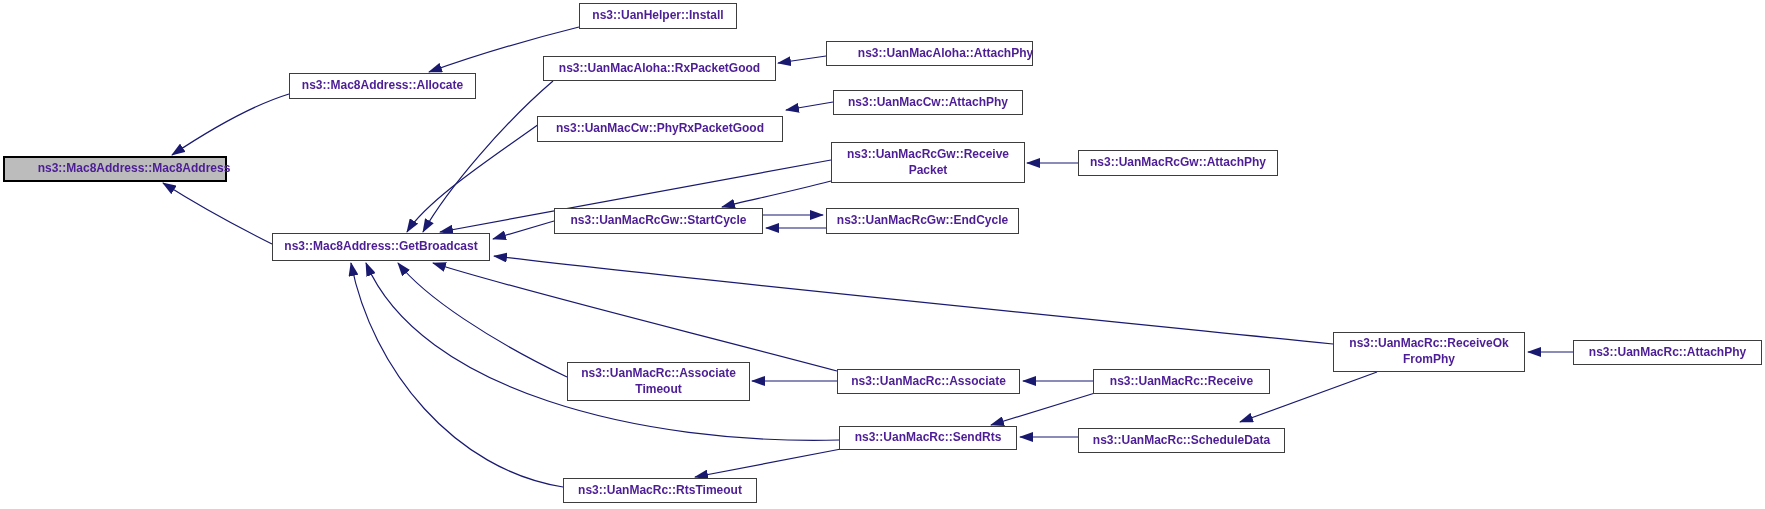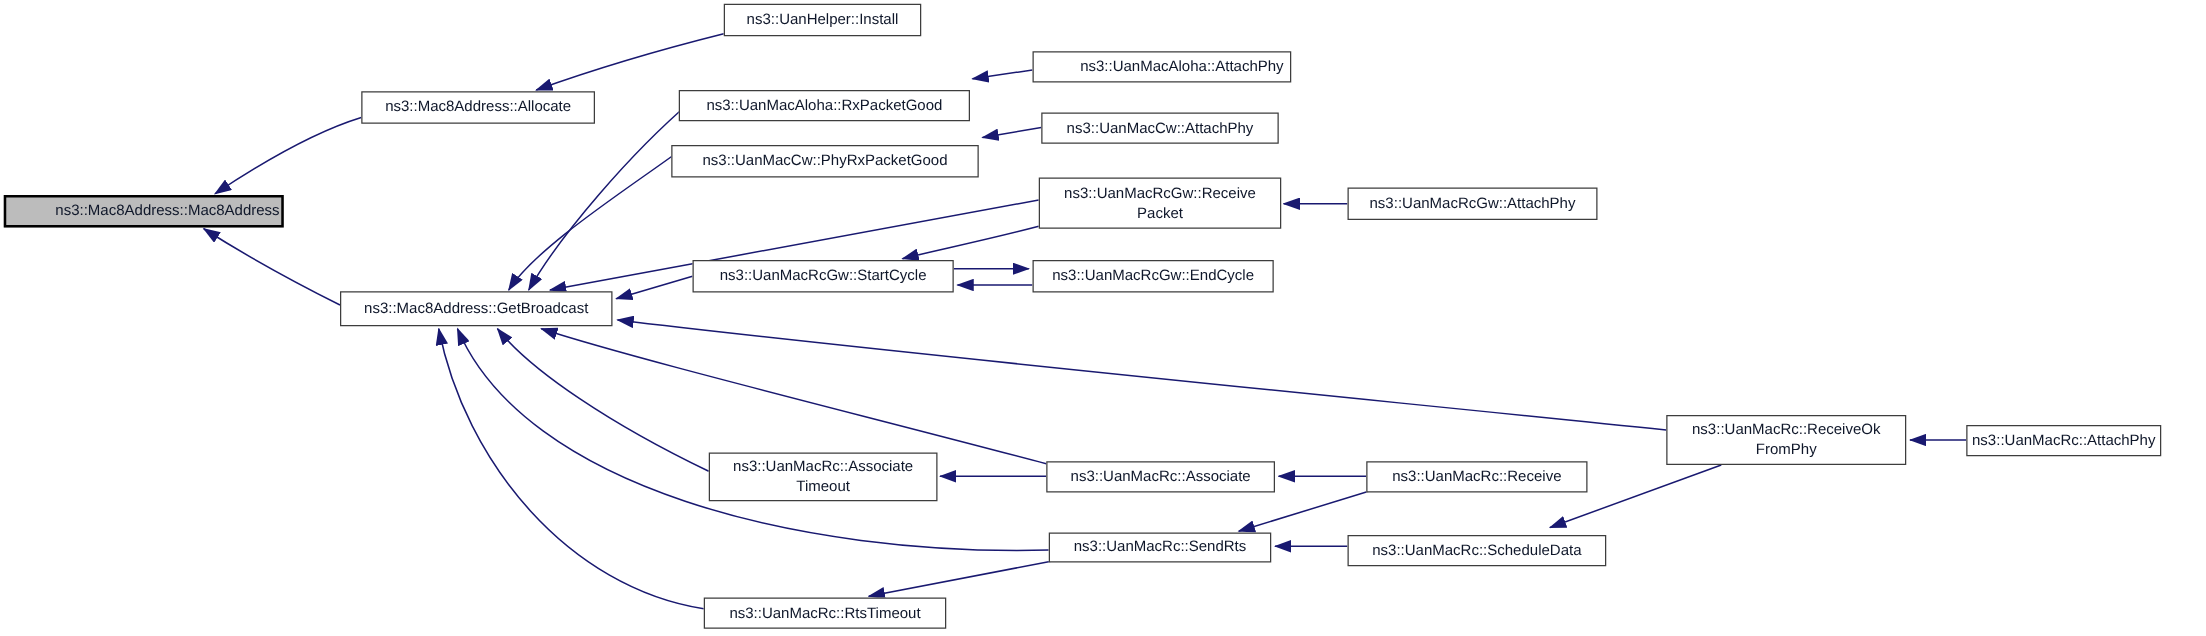--- a/index.html
+++ b/index.html
@@ -10,29 +10,30 @@
     font-family:"Liberation Sans","DejaVu Sans",sans-serif;
     overflow:hidden;
   }
   .edges{position:absolute;left:0;top:0;width:1765px;height:509px;}
   .edge{fill:none;stroke:#191970;stroke-width:1.2;}
   .node{
     position:absolute;
     box-sizing:border-box;
     background:#ffffff;
     border:1.4px solid #3d3d3d;
-    color:#0f172a;
+    color:#4c1d95;
     font-size:12px;
     line-height:1.3;
     display:flex;
     align-items:center;
     justify-content:center;
     text-align:center;
     white-space:pre-line;
     cursor:pointer;
+    font-weight:bold;
   }
   .node.highlight{
     background:#bcbcbc;
     border:2px solid #000000;
     padding-left:38px;
   }
 </style>
 </head>
 <body>
 
@@ -67,33 +68,33 @@
     <path class="edge" marker-end="url(#arrow)" d="M 1093,381 L 1023,381"></path>
     <path class="edge" marker-end="url(#arrow)" d="M 1095,393 L 991,425"></path>
     <path class="edge" marker-end="url(#arrow)" d="M 1377,372 L 1240,422"></path>
     <path class="edge" marker-end="url(#arrow)" d="M 1078,437 L 1020,437"></path>
     <path class="edge" marker-end="url(#arrow)" d="M 841,449 L 695,477"></path>
   </svg>
 
   <div class="node highlight" style="left:3px;top:156px;width:224px;height:26px;">ns3::Mac8Address::Mac8Address</div>
   <div class="node" style="left:289px;top:73px;width:187px;height:26px;">ns3::Mac8Address::Allocate</div>
   <div class="node" style="left:579px;top:3px;width:158px;height:26px;">ns3::UanHelper::Install</div>
-  <div class="node" style="left:543px;top:56px;width:233px;height:25px;margin-top:16px;">ns3::UanMacAloha::RxPacketGood</div>
+  <div class="node" style="left:543px;top:56px;width:233px;height:25px;">ns3::UanMacAloha::RxPacketGood</div>
   <div class="node" style="left:826px;top:41px;width:207px;height:25px;padding-left:32px;">ns3::UanMacAloha::AttachPhy</div>
   <div class="node" style="left:537px;top:116px;width:246px;height:26px;">ns3::UanMacCw::PhyRxPacketGood</div>
   <div class="node" style="left:833px;top:90px;width:190px;height:25px;">ns3::UanMacCw::AttachPhy</div>
   <div class="node" style="left:831px;top:142px;width:194px;height:41px;">ns3::UanMacRcGw::Receive
 Packet</div>
   <div class="node" style="left:1078px;top:150px;width:200px;height:26px;">ns3::UanMacRcGw::AttachPhy</div>
   <div class="node" style="left:554px;top:208px;width:209px;height:26px;">ns3::UanMacRcGw::StartCycle</div>
   <div class="node" style="left:826px;top:208px;width:193px;height:26px;">ns3::UanMacRcGw::EndCycle</div>
   <div class="node" style="left:272px;top:233px;width:218px;height:28px;">ns3::Mac8Address::GetBroadcast</div>
   <div class="node" style="left:1333px;top:332px;width:192px;height:40px;">ns3::UanMacRc::ReceiveOk
 FromPhy</div>
-  <div class="node" style="left:1573px;top:340px;width:156px;height:25px;">ns3::UanMacRc::AttachPhy</div>
+  <div class="node" style="left:1573px;top:340px;width:189px;height:25px;">ns3::UanMacRc::AttachPhy</div>
   <div class="node" style="left:567px;top:362px;width:183px;height:39px;">ns3::UanMacRc::Associate
 Timeout</div>
   <div class="node" style="left:837px;top:369px;width:183px;height:25px;">ns3::UanMacRc::Associate</div>
   <div class="node" style="left:1093px;top:369px;width:177px;height:25px;">ns3::UanMacRc::Receive</div>
   <div class="node" style="left:839px;top:426px;width:178px;height:24px;">ns3::UanMacRc::SendRts</div>
   <div class="node" style="left:1078px;top:428px;width:207px;height:25px;">ns3::UanMacRc::ScheduleData</div>
   <div class="node" style="left:563px;top:478px;width:194px;height:25px;">ns3::UanMacRc::RtsTimeout</div>
 
 </div>
 

